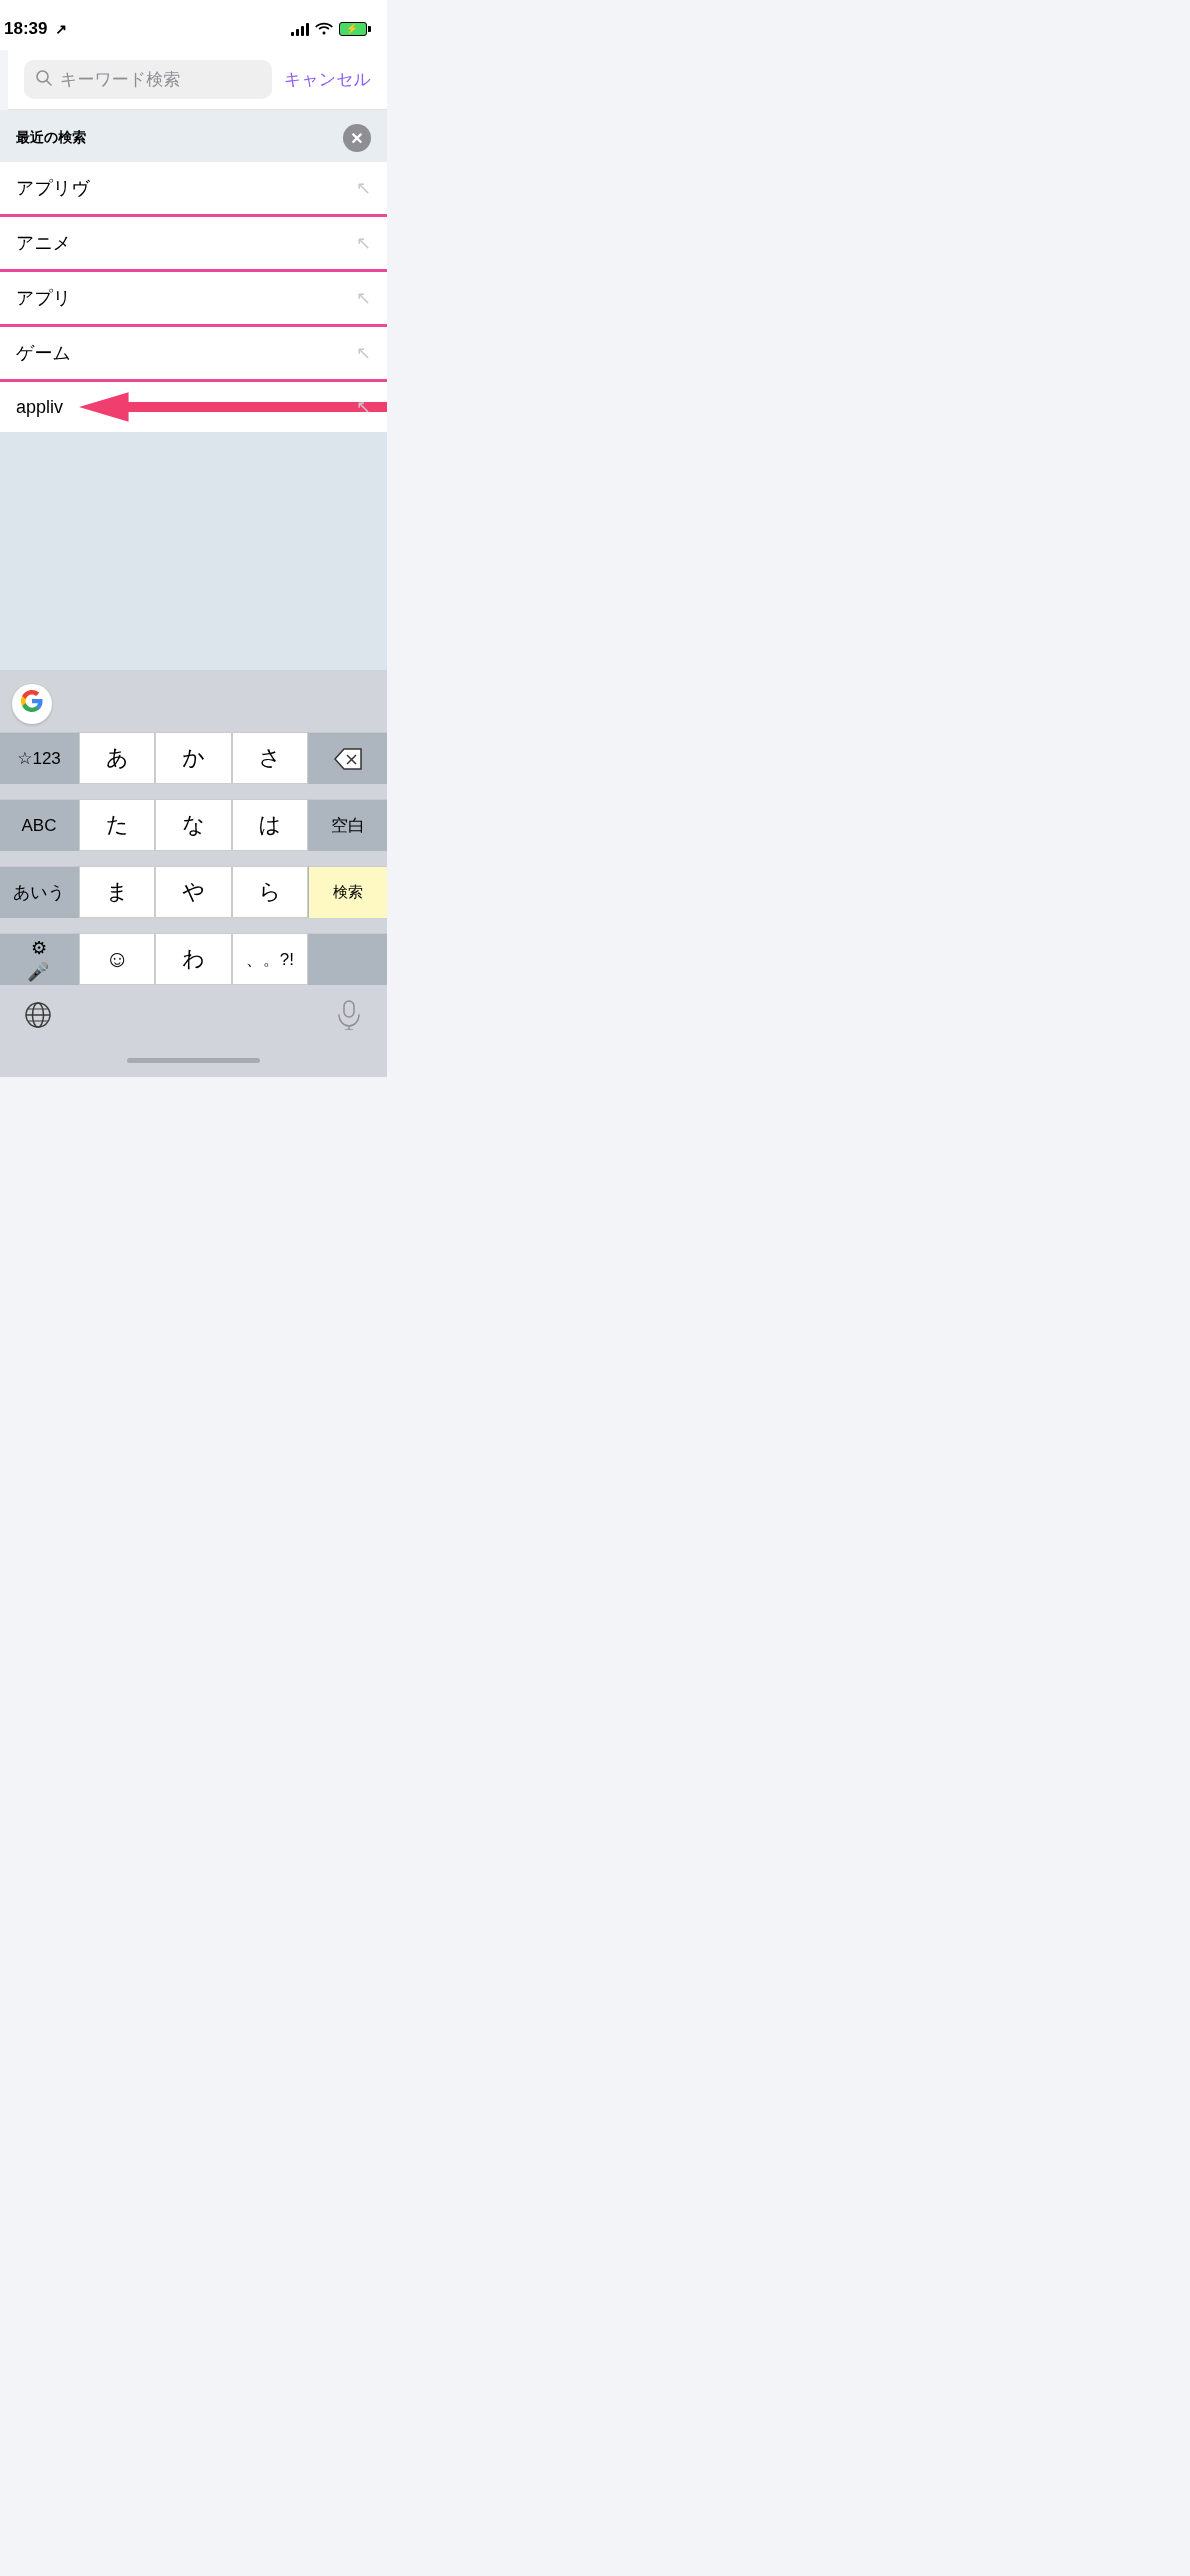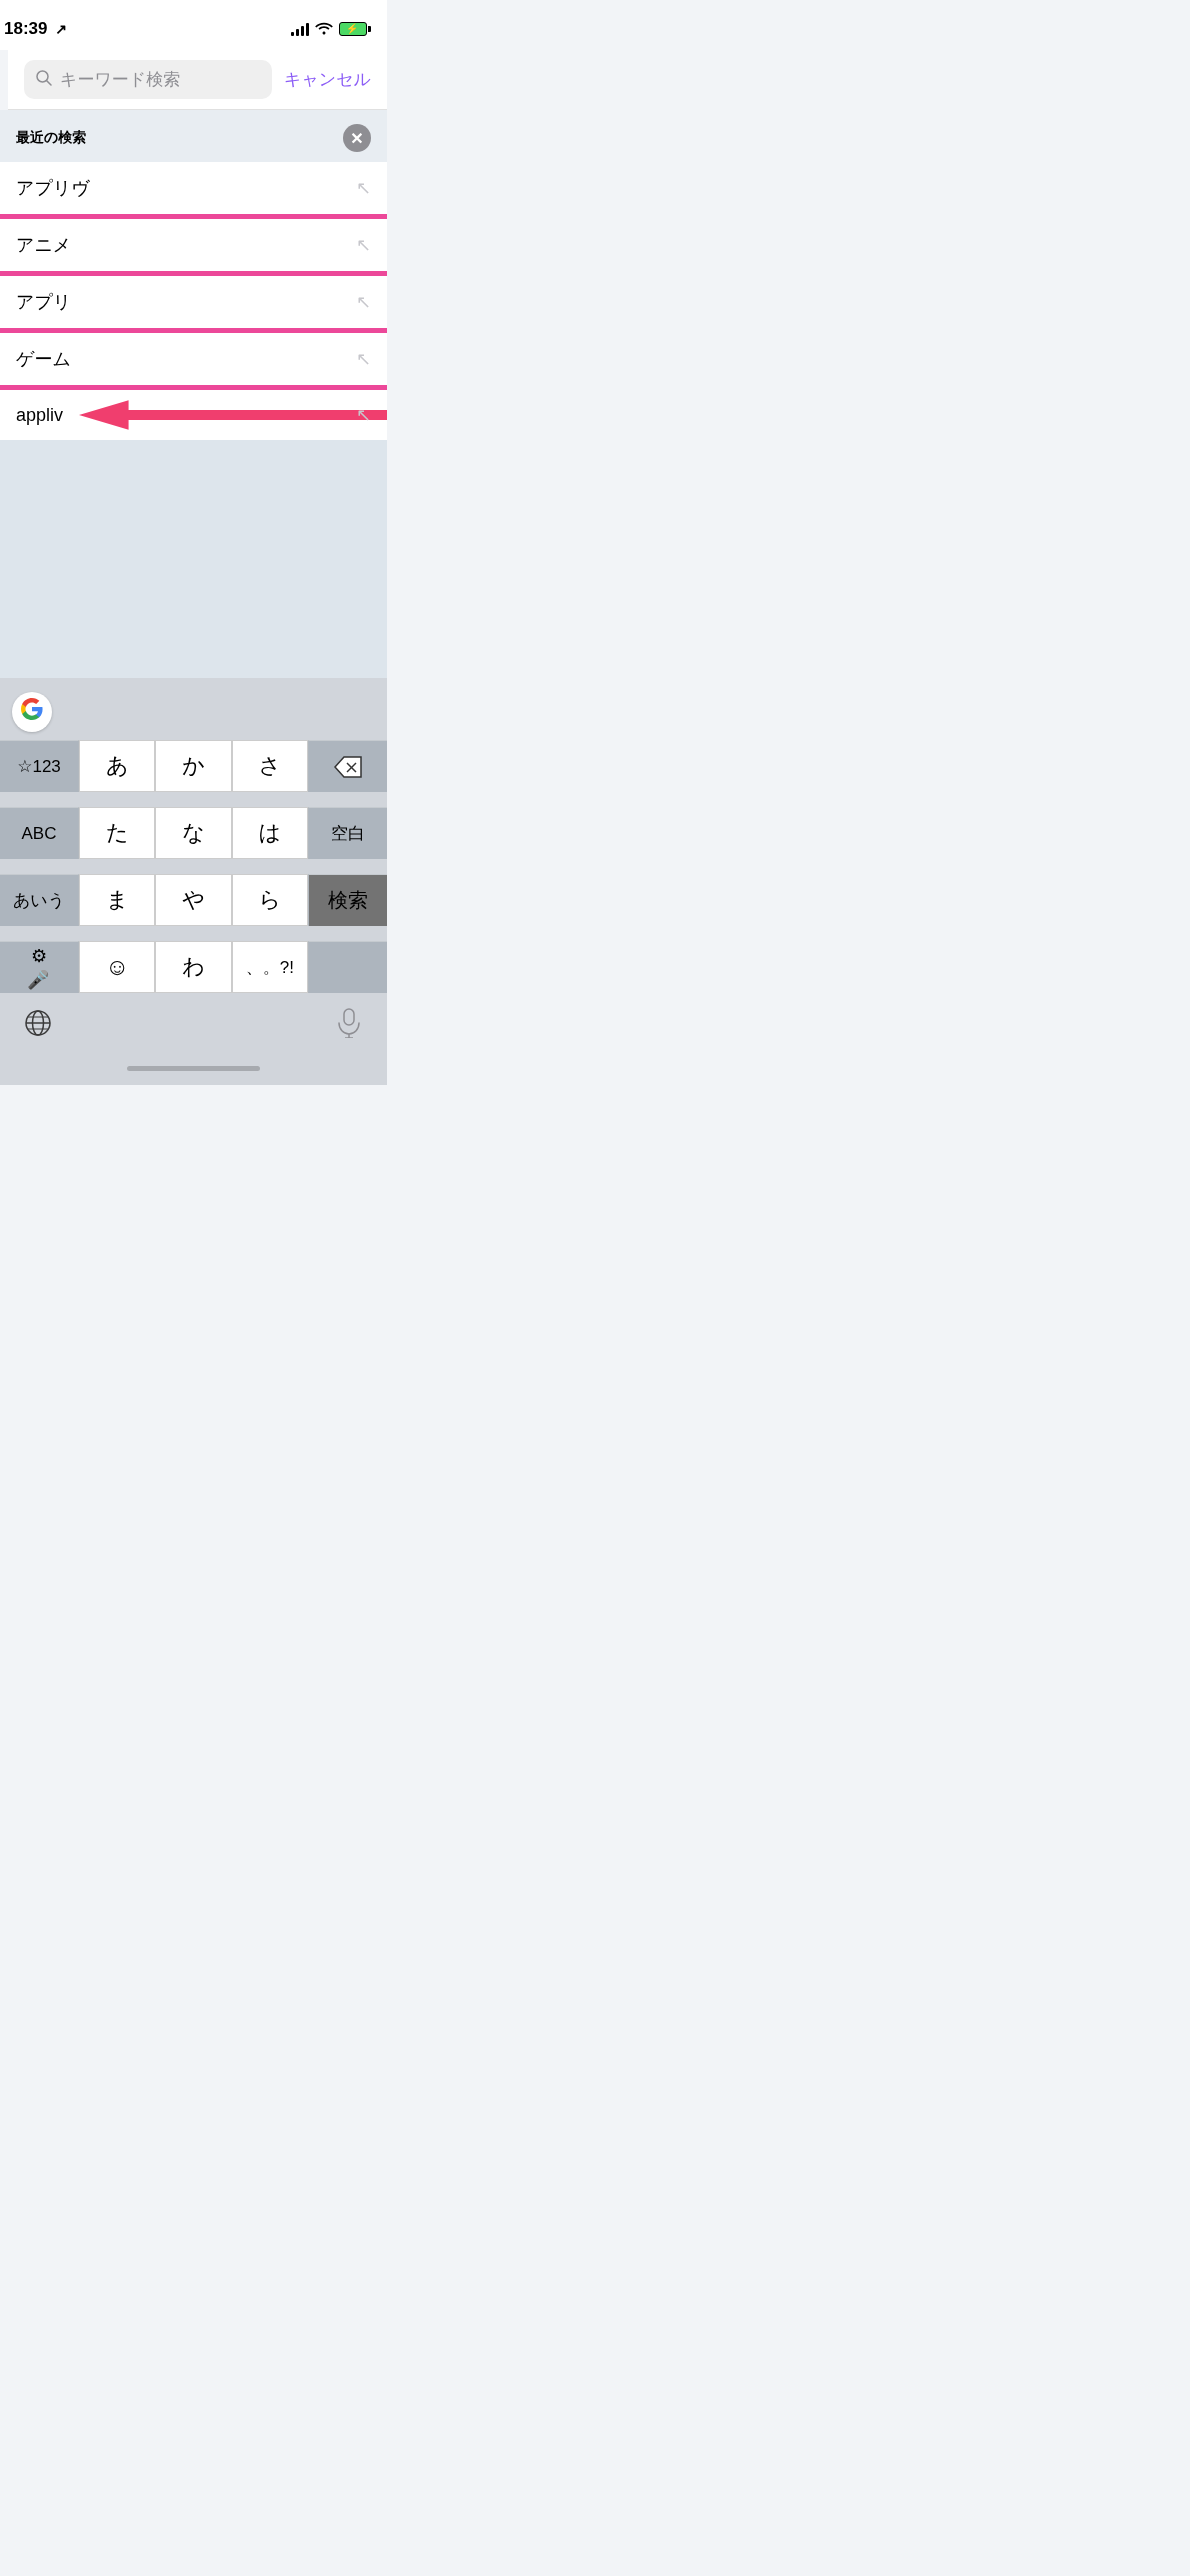--- a/index.html
+++ b/index.html
@@ -140,21 +140,21 @@
 
     
     .search-list {
       background: #fff;
     }
     .search-item {
       display: flex;
       justify-content: space-between;
       align-items: center;
       padding: 14px 16px;
-      border-bottom: 5px solid #ec4899;
+      border-bottom: 3px solid #ec4899;
       cursor: pointer;
       position: relative;
     }
     .search-item:last-child {
       border-bottom: none;
     }
     .search-item-text {
       font-size: 18px;
       color: #000;
     }
@@ -422,21 +422,21 @@
       <div class="key-side-right key-space">空白</div>
     </div>
 
     <div class="keyboard-row">
       <div class="key-side-left">あいう</div>
       <div class="kana-grid">
         <div class="kana-key">ま</div>
         <div class="kana-key">や</div>
         <div class="kana-key">ら</div>
       </div>
-      <div class="key-side-right key-search" style="font-size:20px; background:#737373;">検索</div>
+      <div class="key-side-right key-search" style="font-size:15px; background:#fef9c3;">検索</div>
     </div>
 
     <div class="keyboard-row">
       <div class="key-side-left" style="display:flex; flex-direction:column; gap:2px; font-size:18px;">
         <span>⚙</span>
         <span>🎤</span>
       </div>
       <div class="kana-grid">
         <div class="kana-key" style="font-size:24px;">☺</div>
         <div class="kana-key">わ</div>

